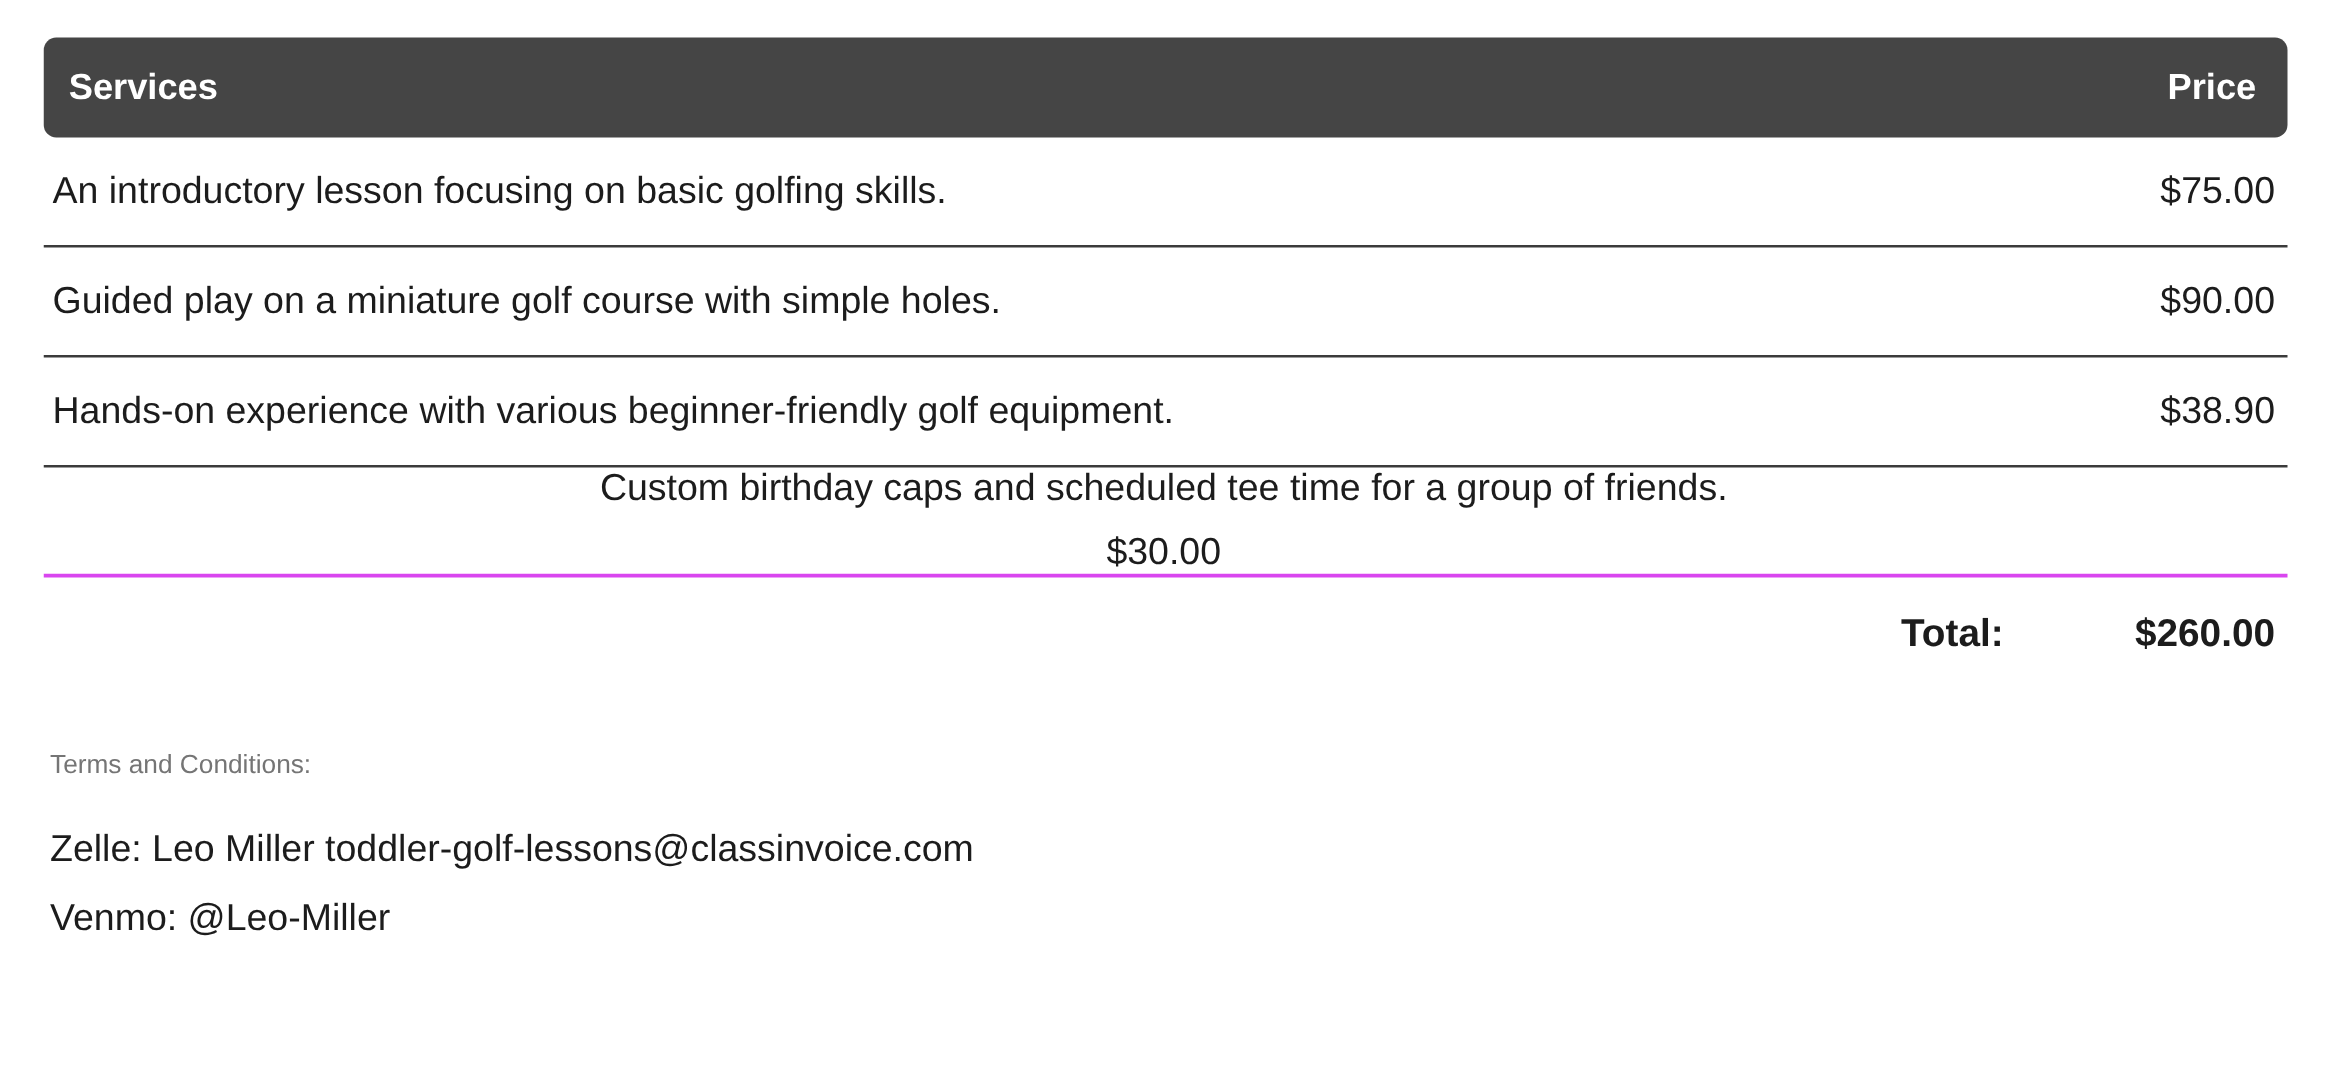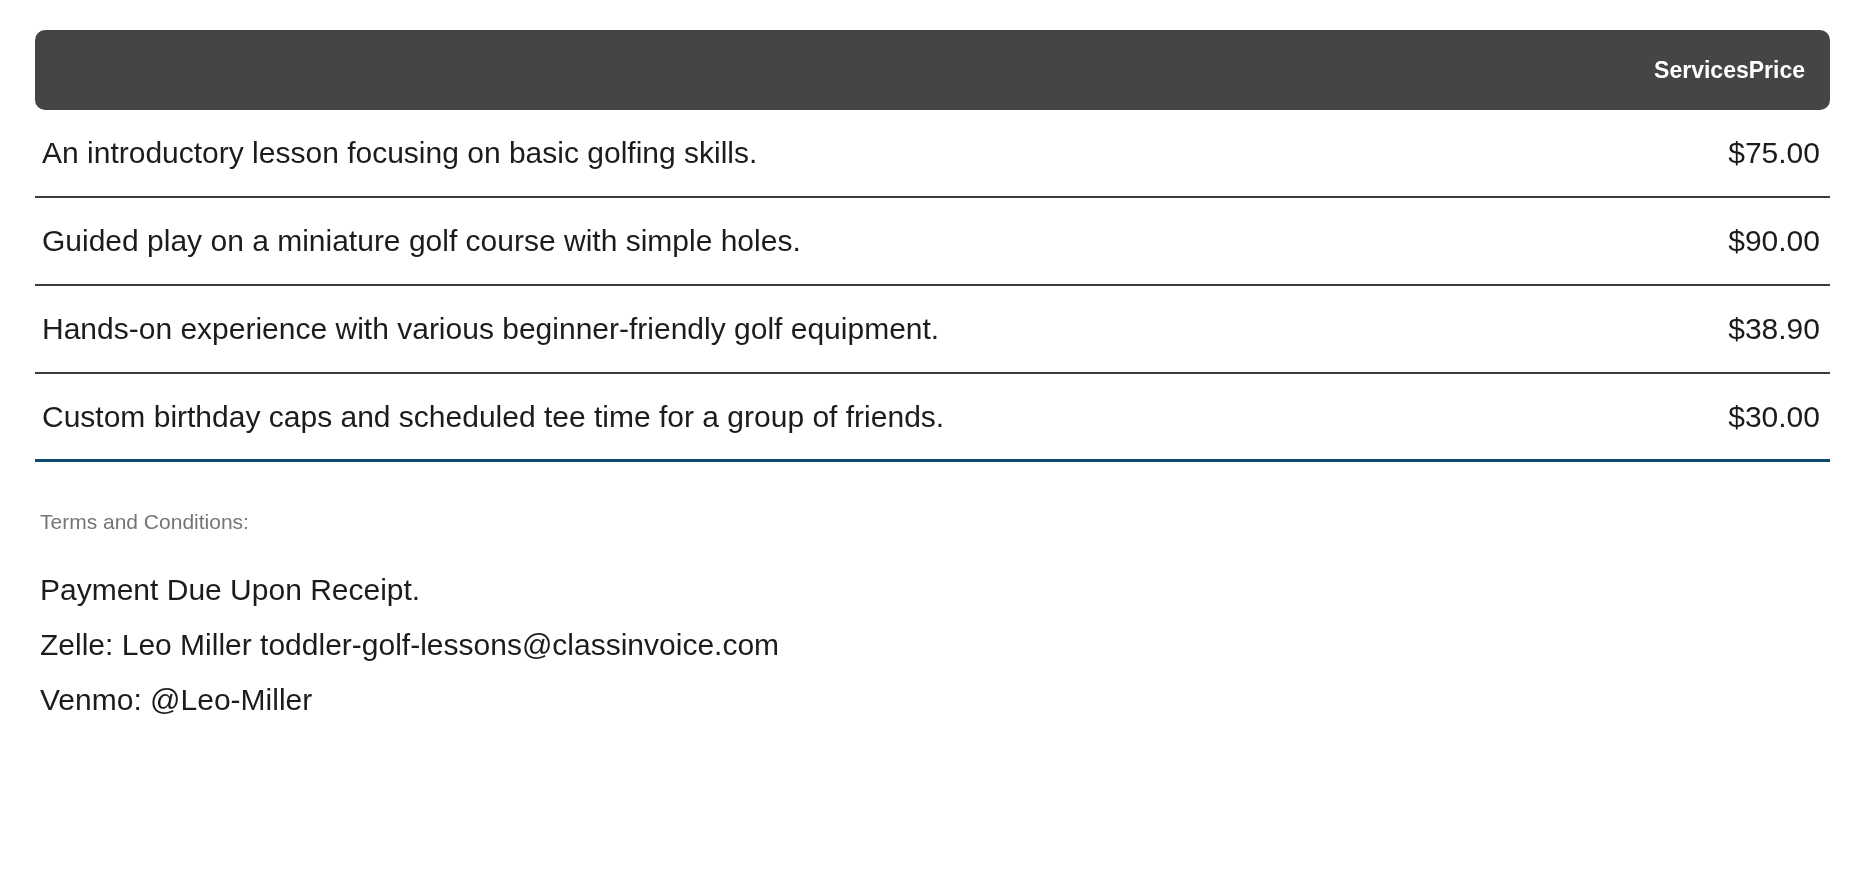--- a/index.html
+++ b/index.html
@@ -18,38 +18,39 @@
   }
   .services-table {
     margin: 30px 38px 0 35px;
   }
   .table-header {
     height: 80px;
     background: #454545;
     border-radius: 10px;
     display: flex;
     align-items: center;
-    justify-content: flex-end;
+    justify-content: space-between;
     padding: 0 25px 0 20px;
     box-sizing: border-box;
     color: #ffffff;
-    font-size: 23px;
+    font-size: 29px;
     font-weight: bold;
   }
   .table-row {
     height: 88px;
     display: flex;
     align-items: center;
     border-bottom: 2px solid #3b3b3b;
     padding: 0 10px 0 7px;
     box-sizing: border-box;
     font-size: 30px;
   }
   .table-row.last {
-    border-bottom: 3px solid #0c4a6e;
+    border-bottom: 3px solid #d946ef;
+    flex-direction: column;
   }
   .cell-service {
     flex: 1 1 auto;
     white-space: nowrap;
     overflow: hidden;
   }
   .cell-price {
     flex: 0 0 auto;
     text-align: right;
   }
@@ -103,23 +104,26 @@
     <div class="table-row">
       <span class="cell-service">Hands-on experience with various beginner-friendly golf equipment.</span>
       <span class="cell-price">$38.90</span>
     </div>
 
     <div class="table-row last">
       <span class="cell-service">Custom birthday caps and scheduled tee time for a group of friends.</span>
       <span class="cell-price">$30.00</span>
     </div>
 
+    <div class="total-row">
+      <span class="total-label">Total:</span>
+      <span class="total-value">$260.00</span>
+    </div>
 
   </div>
 
   <div class="terms">
     <div class="terms-heading">Terms and Conditions:</div>
-    <div class="terms-line">Payment Due Upon Receipt.</div>
     <div class="terms-line">Zelle: Leo Miller toddler-golf-lessons@classinvoice.com</div>
     <div class="terms-line">Venmo: @Leo-Miller</div>
   </div>
 
 </div>
 
 </body></html>

